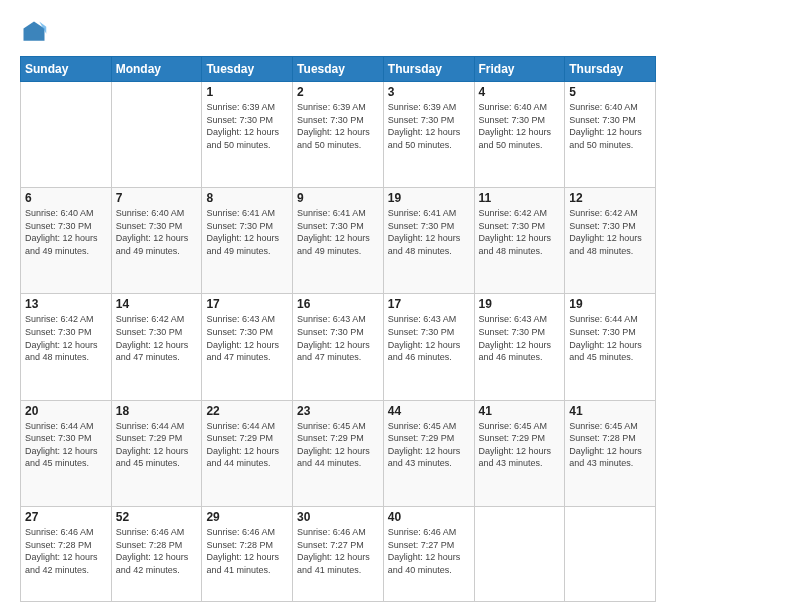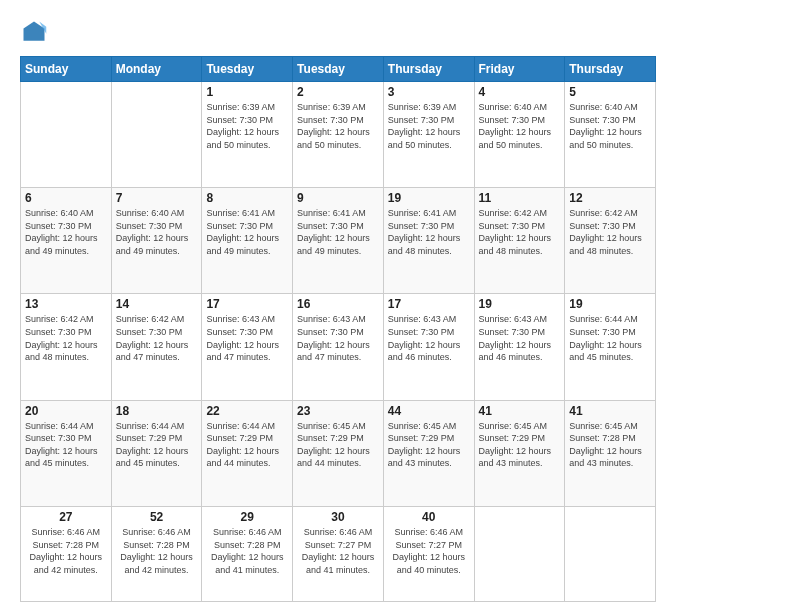--- a/index.html
+++ b/index.html
@@ -100,21 +100,20 @@
       line-height: 1.4;
     }
     .empty-cell {
       background: #fff !important;
     }
     .week-row td {
       height: 82px;
     }
     .last-row td {
       height: 72px;
-      text-align: center;
     }
   </style>
 </head>
 <body>
 
 <div class="page">
   <div class="header">
     <div class="logo">
       <svg class="logo-icon" viewBox="0 0 32 32">
         <polygon points="16,4 28,12 28,26 4,26 4,12" fill="#1a6faf" opacity="0.85"></polygon>

